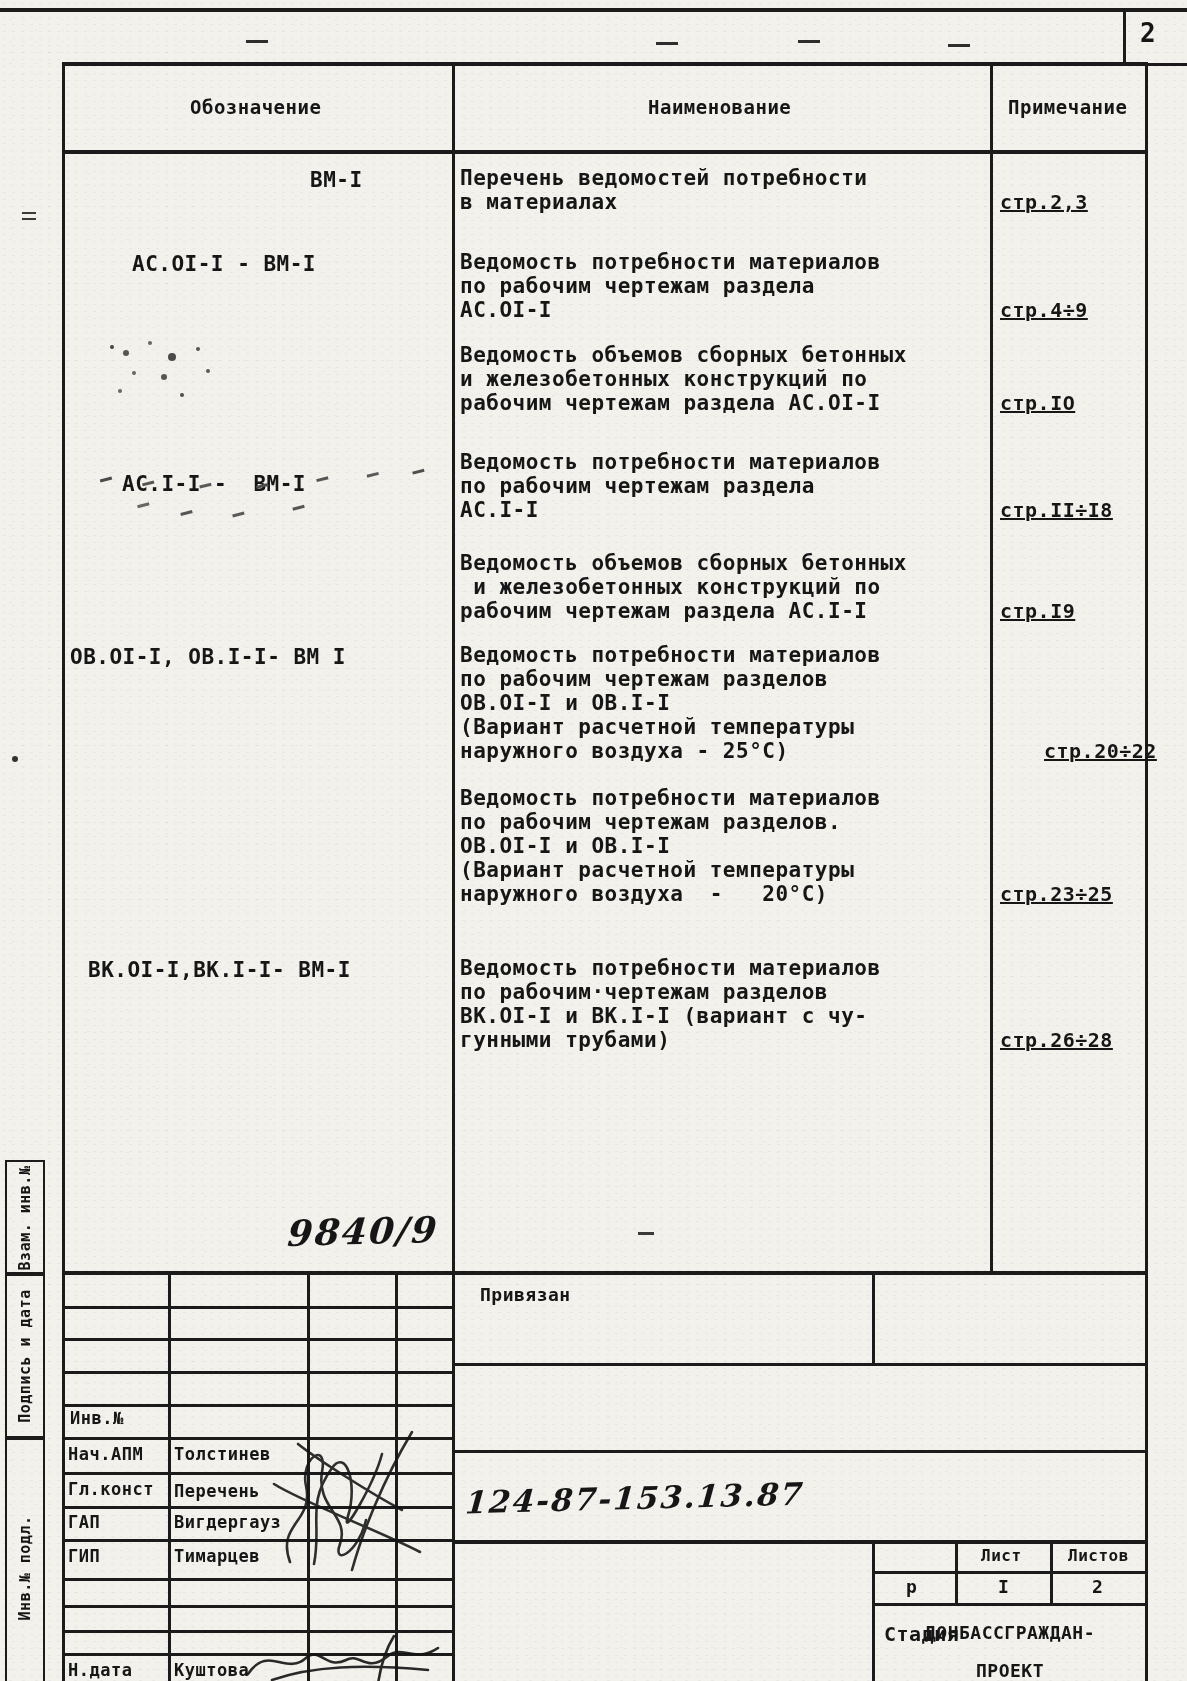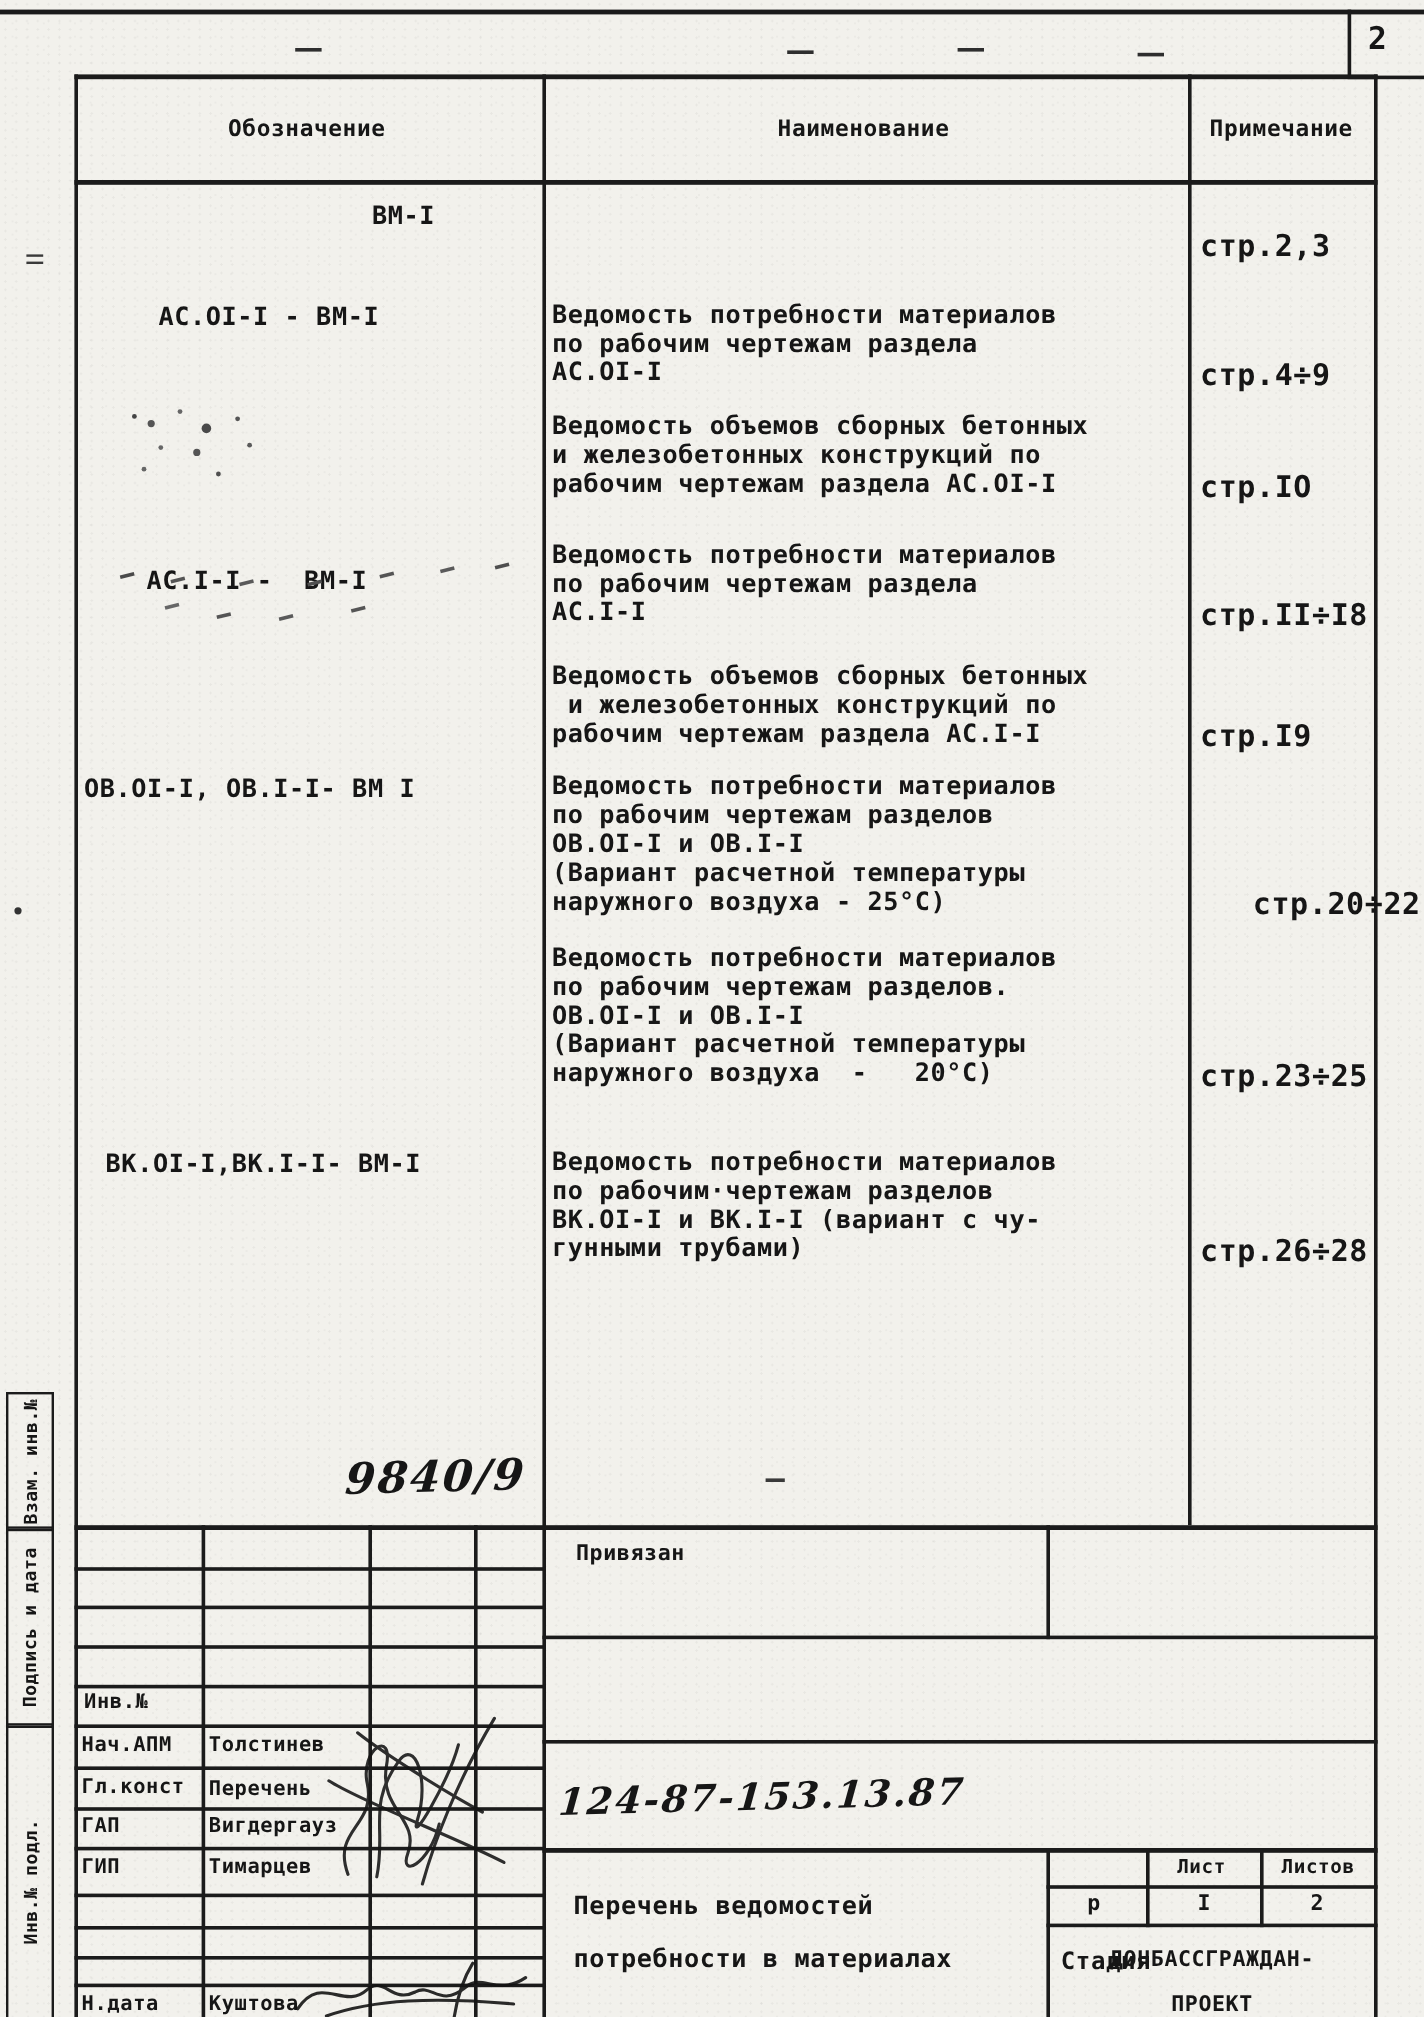--- a/index.html
+++ b/index.html
@@ -13,21 +13,21 @@
     color:#161616;
   }
   .hline,.vline{position:absolute;background:#1b1b1b;}
   .hline{height:3px;}
   .vline{width:3px;}
   .thick{height:4px;}
   .tw{position:absolute;font-weight:bold;letter-spacing:.5px;white-space:pre;}
   .nameblock{position:absolute;left:460px;width:530px;font-size:21px;line-height:24px;
     font-weight:bold;letter-spacing:.5px;white-space:pre-wrap;}
   .desig{font-size:21px;}
-  .note{font-size:25px;}
+  .note{font-size:20px;text-decoration:underline;}
   .colhead{font-size:19px;}
   .hand{position:absolute;font-family:"DejaVu Serif","Liberation Serif",serif;
     font-style:italic;font-weight:bold;transform:skewX(-6deg) rotate(-1.5deg);}
   .sidebox{position:absolute;left:5px;width:36px;border:2.5px solid #1b1b1b;
     display:flex;align-items:center;justify-content:center;background:transparent;}
   .sidebox span{transform:rotate(-90deg);white-space:nowrap;font-size:15px;
     font-weight:bold;letter-spacing:.5px;}
   .tb{font-size:17px;}
   .smudge{position:absolute;}
   svg{position:absolute;overflow:visible;}
@@ -48,20 +48,22 @@
   <div class="hline thick" style="top:150px;left:62px;width:1086px"></div>
   <div class="vline" style="left:452px;top:62px;height:1619px"></div>
   <div class="vline" style="left:990px;top:62px;height:1209px"></div>
   <div class="hline thick" style="top:1271px;left:62px;width:1086px"></div>
 
   <div class="tw colhead" style="left:190px;top:96px">Обозначение</div>
   <div class="tw colhead" style="left:648px;top:96px">Наименование</div>
   <div class="tw colhead" style="left:1008px;top:96px">Примечание</div>
 
   <div class="tw desig" style="left:310px;top:168px">ВМ-I</div>
+  <div class="nameblock" style="top:166px">Перечень ведомостей потребности
+в материалах</div>
   <div class="tw note" style="left:1000px;top:190px">стр.2,3</div>
 
   <div class="tw desig" style="left:132px;top:252px">АС.ОI-I - ВМ-I</div>
   <div class="nameblock" style="top:250px">Ведомость потребности материалов
 по рабочим чертежам раздела
 АС.ОI-I</div>
   <div class="tw note" style="left:1000px;top:298px">стр.4÷9</div>
 
   <div class="nameblock" style="top:343px">Ведомость объемов сборных бетонных
 и железобетонных конструкций по
@@ -156,22 +158,20 @@
   <div class="vline" style="left:872px;top:1540px;height:141px"></div>
   <div class="hline" style="top:1571px;left:872px;width:276px"></div>
   <div class="hline" style="top:1603px;left:872px;width:276px"></div>
   <div class="vline" style="left:955px;top:1540px;height:66px"></div>
   <div class="vline" style="left:1050px;top:1540px;height:66px"></div>
 
   <div class="tw" style="left:480px;top:1284px;font-size:18px">Привязан</div>
 
   <div class="hand" style="left:466px;top:1480px;font-size:31px;letter-spacing:2px">124-87-153.13.87</div>
 
-  <div class="tw" style="left:478px;top:1566px;font-size:21px;line-height:44px;white-space:pre-wrap;width:380px">Перечень ведомостей
-потребности в материалах</div>
 
   <div class="tw" style="left:884px;top:1622px;font-size:20px">Стадия</div>
   <div class="tw" style="left:981px;top:1546px;font-size:16px">Лист</div>
   <div class="tw" style="left:1068px;top:1546px;font-size:16px">Листов</div>
   <div class="tw" style="left:906px;top:1576px;font-size:18px">р</div>
   <div class="tw" style="left:998px;top:1576px;font-size:18px">I</div>
   <div class="tw" style="left:1092px;top:1576px;font-size:18px">2</div>
 
   <div class="tw" style="left:880px;top:1614px;font-size:18px;line-height:38px;white-space:pre-wrap;width:260px;text-align:center">ДОНБАССГРАЖДАН-
 ПРОЕКТ</div>

